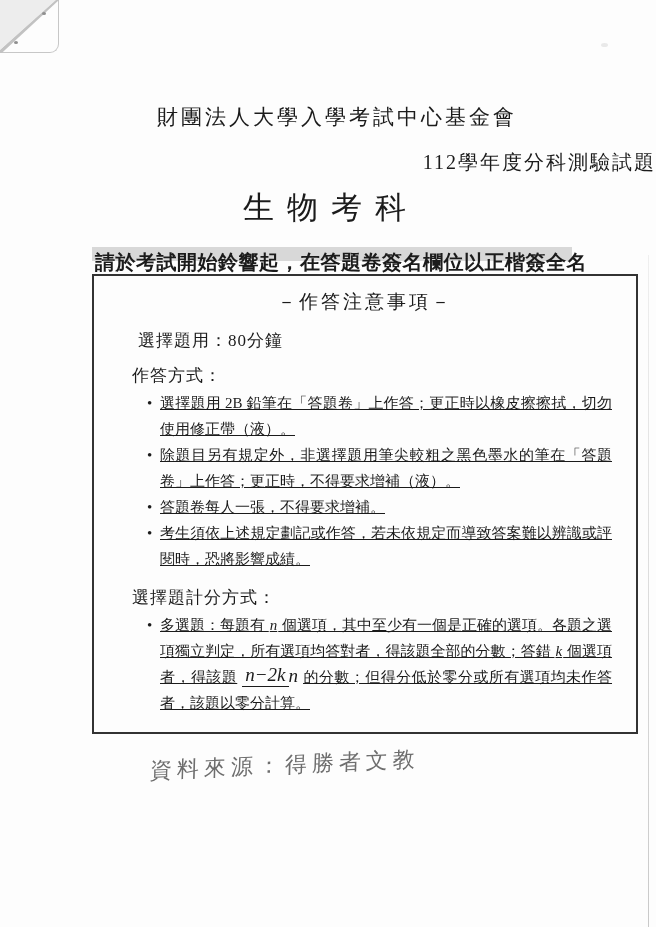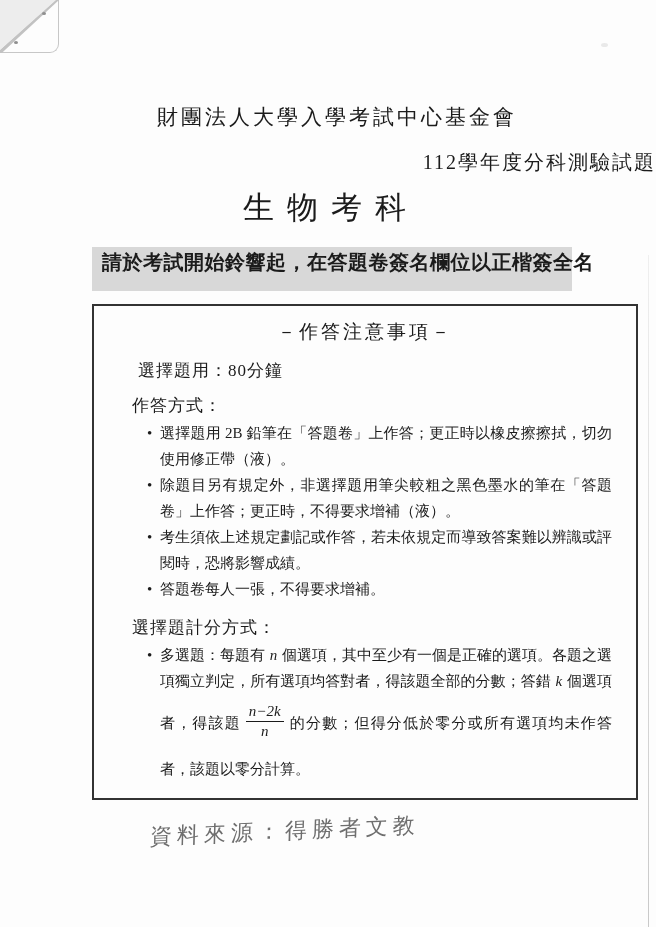--- a/index.html
+++ b/index.html
@@ -40,50 +40,50 @@
   .smudge{position:absolute;top:43px;left:601px;width:7px;height:4px;background:#e9e9e9;border-radius:50%;}
 
   
   .titles{padding-top:104px;text-align:center;}
   .org-title{font-size:21px;letter-spacing:3px;padding-left:18px;line-height:26px;}
   .exam-title{margin-top:20px;font-size:20px;letter-spacing:2px;padding-left:2px;line-height:25px;text-align:right;}
   .subject-title{margin-top:14px;font-size:31px;letter-spacing:13px;padding-left:6px;line-height:38px;}
 
   
   .banner{
-    margin:20px 0 0 92px;width:480px;height:44px;line-height:30px;
+    margin:20px 0 0 92px;width:480px;height:14px;line-height:30px;
     background:var(--banner-bg,#d8d8d8);
     font-weight:bold;font-size:20px;letter-spacing:0.5px;
-    padding-left:10px;box-sizing:border-box;white-space:nowrap;
+    padding-left:3px;box-sizing:border-box;white-space:nowrap;
   }
 
   
   .notice-box{
     margin:13px 0 0 92px;width:546px;box-sizing:border-box;
     border:2px solid var(--box-border,#333333);
     padding:14px 0 16px 0;
   }
   .notice-header{text-align:center;font-size:19px;letter-spacing:3px;line-height:24px;}
   .exam-time{margin:15px 0 0 44px;font-size:17px;letter-spacing:1px;}
   .section-title{margin:11px 0 2px 38px;font-size:17px;letter-spacing:1px;line-height:25px;}
   .section-title.second{margin-top:13px;}
   .bullet-list{
     list-style:none;margin:0;padding:0 24px 0 66px;
-    font-size:15px;line-height:26px;text-align:justify;
+    font-size:15px;line-height:26px;text-align:justify;text-decoration:underline;
   }
   .bullet-list li{position:relative;}
   .bullet-list li::before{
     content:"\2022";position:absolute;left:-13px;top:0;
     font-size:15px;
   }
   .mvar{font-style:italic;padding:0 1px;}
   .frac{
-    display:inline-flex;flex-direction:column;align-items:center;
+    display:inline-flex;flex-direction:row;align-items:center;
     vertical-align:middle;font-style:italic;line-height:1.15;
-    margin:12px 5px;position:relative;top:-3px;font-size:15px;
+    margin:0 5px;position:relative;top:-3px;font-size:19px;
   }
   .frac .num{border-bottom:1px solid var(--text,#1b1b1b);padding:0 3px 1px 3px;}
   .frac .den{padding-top:1px;}
 
   
   .handwriting{
     margin:22px 0 0 150px;width:280px;
     font-size:22px;letter-spacing:5px;
     color:var(--handwriting,#6e6e6e);
     transform:rotate(-2.5deg) skewX(-4deg);
@@ -113,22 +113,22 @@
   <div class="banner">請於考試開始鈴響起，在答題卷簽名欄位以正楷簽全名</div>
 
   <div class="notice-box">
     <div class="notice-header">－作答注意事項－</div>
     <div class="exam-time">選擇題用：80分鐘</div>
 
     <div class="section-title">作答方式：</div>
     <ul class="bullet-list">
       <li>選擇題用 2B 鉛筆在「答題卷」上作答；更正時以橡皮擦擦拭，切勿使用修正帶（液）。</li>
       <li>除題目另有規定外，非選擇題用筆尖較粗之黑色墨水的筆在「答題卷」上作答；更正時，不得要求增補（液）。</li>
+      <li>答題卷每人一張，不得要求增補。</li>
       <li>考生須依上述規定劃記或作答，若未依規定而導致答案難以辨識或評閱時，恐將影響成績。</li>
-      <li>答題卷每人一張，不得要求增補。</li>
     </ul>
 
     <div class="section-title second">選擇題計分方式：</div>
     <ul class="bullet-list">
       <li><span>多選題：每題有 </span><i class="mvar">n</i><span> 個選項，其中至少有一個是正確的選項。各題之選項獨立判定，所有選項均答對者，得該題全部的分數；答錯 </span><i class="mvar">k</i><span> 個選項者，得該題</span><span class="frac">
             <span class="num">n−2k</span>
             <span class="den">n</span>
           </span><span>的分數；但得分低於零分或所有選項均未作答者，該題以零分計算。</span></li>
     </ul>
   </div>

